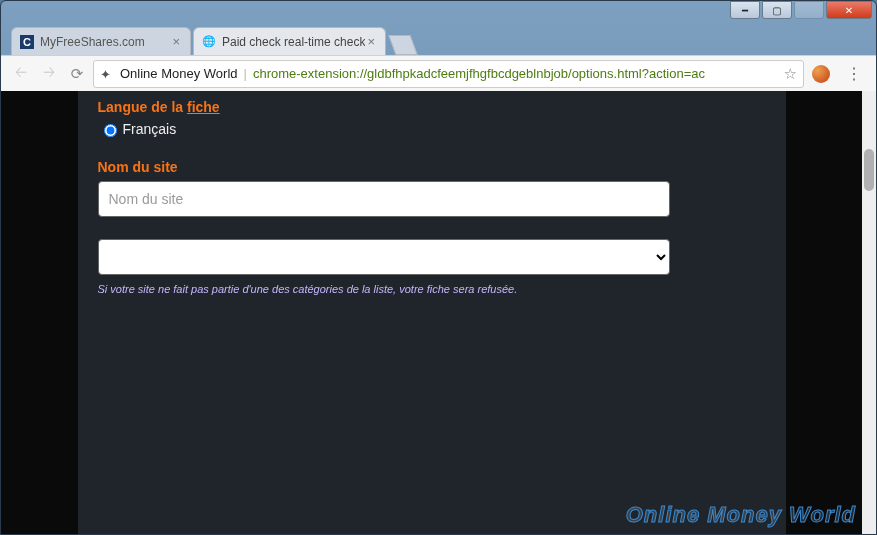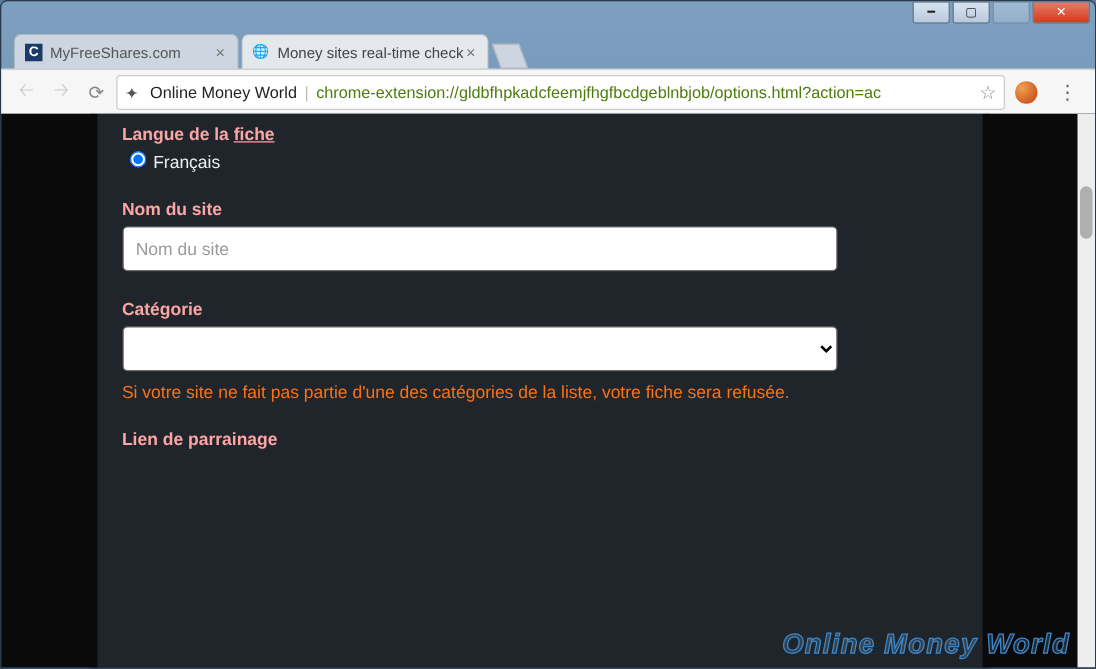--- a/index.html
+++ b/index.html
@@ -111,38 +111,38 @@
   width: calc(100% - 14px); height: 100%;
   display: flex; justify-content: center;
 }
 .form-col {
   width: 720px; padding: 8px 0 0 0;
   background: #20252b;
   border-left: 6px solid #0a0a0a; border-right: 6px solid #0a0a0a;
   color: #eee; font-size: 14px;
 }
 .form-inner { padding: 0 116px 0 20px; }
-.label-strong { font-weight: bold; color: #fca5a5; margin-bottom: 6px; display: block; }
+.label-strong { font-weight: bold; color: #f97316; margin-bottom: 6px; display: block; }
 .label-strong .underline { text-decoration: underline; }
-.radio-row { display: flex; align-items: flex-start; margin-bottom: 3px; margin-left: 6px; }
+.radio-row { display: flex; align-items: flex-end; margin-bottom: 3px; margin-left: 6px; }
 .radio-row input { margin-right: 6px; }
 .field-block { margin-top: 22px; }
 .text-input {
   width: 100%; height: 36px;
   border: 1px solid #666; border-radius: 4px;
   padding: 0 10px; font-size: 14px;
   background: #fff; color: #333;
 }
 .text-input::placeholder { color: #9a9a9a; }
 .select-input {
   width: 100%; height: 36px;
   border: 1px solid #666; border-radius: 4px;
   background: #fff; font-size: 14px; padding: 0 6px;
 }
-.helper { color: #f97316; font-size: 14px; margin-top: 8px; }
+.helper { font-style: italic; color: #c4b5fd; font-size: 11px; margin-top: 8px; }
 .watermark {
   position: absolute; right: 20px; bottom: 6px;
   font-family: Arial, sans-serif; font-size: 22px; font-weight: bold; font-style: italic;
   color: rgba(180,220,255,0.15);
   -webkit-text-stroke: 1px #3a8ad0;
   letter-spacing: 1px;
 }
 </style>
 </head>
 <body>
@@ -157,21 +157,21 @@
   </div>
 
   <div class="tabstrip">
     <div class="tab inactive">
       <span class="favicon c">C</span>
       <span class="title">MyFreeShares.com</span>
       <span class="close-x">×</span>
     </div>
     <div class="tab">
       <span class="favicon">🌐</span>
-      <span class="title">Money sites real-time check</span>
+      <span class="title">Paid check real-time check</span>
       <span class="close-x">×</span>
     </div>
     <div class="newtab"></div>
   </div>
 
   <div class="toolbar">
     <div class="nav-btn disabled">🡠</div>
     <div class="nav-btn disabled">🡢</div>
     <div class="nav-btn">⟳</div>
     <div class="omnibox">
@@ -199,32 +199,30 @@
             <input type="radio" name="lang" checked="" style="">
             <span>Français</span>
           </div>
 
           <div class="field-block">
             <span class="label-strong">Nom du site</span>
             <input class="text-input" placeholder="Nom du site" style="">
           </div>
 
           <div class="field-block">
-            <span class="label-strong">Catégorie</span>
             <select class="select-input">
               <option></option>
             </select>
             <div class="helper">Si votre site ne fait pas partie d'une des catégories de la liste, votre fiche sera refusée.</div>
           </div>
 
           <div class="field-block">
           </div>
 
           <div class="field-block">
-            <span class="label-strong">Lien de parrainage</span>
           </div>
 
         </div>
       </div>
     </div>
     <div class="vscroll">
       <div class="vscroll-thumb"></div>
     </div>
     <div class="watermark">Online Money World</div>
   </div>

